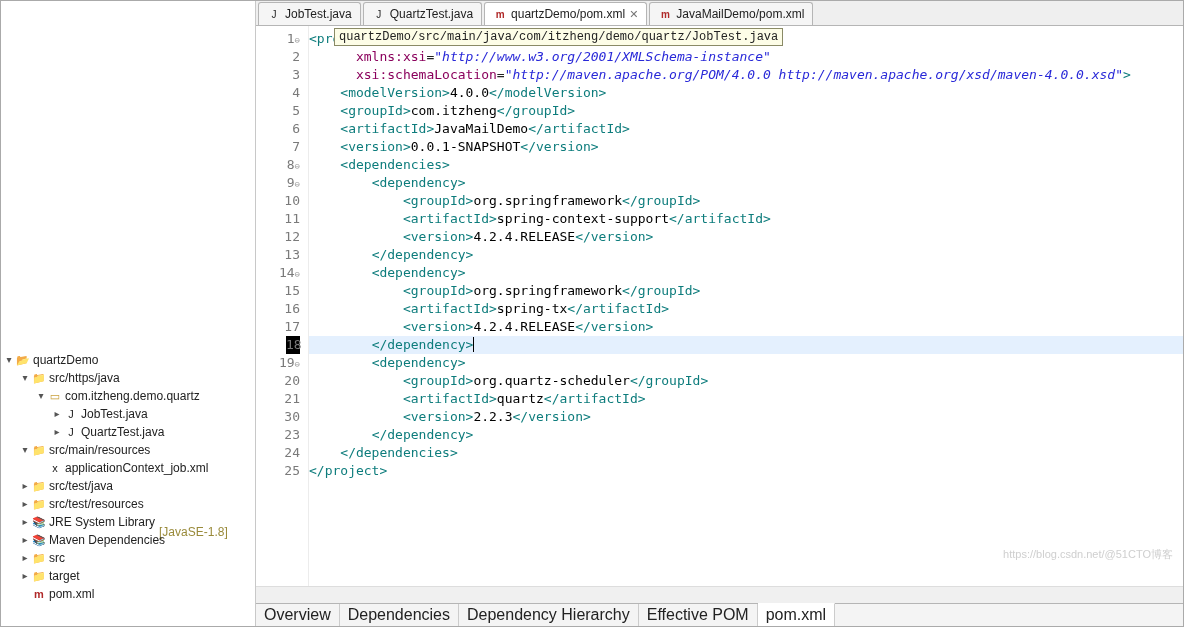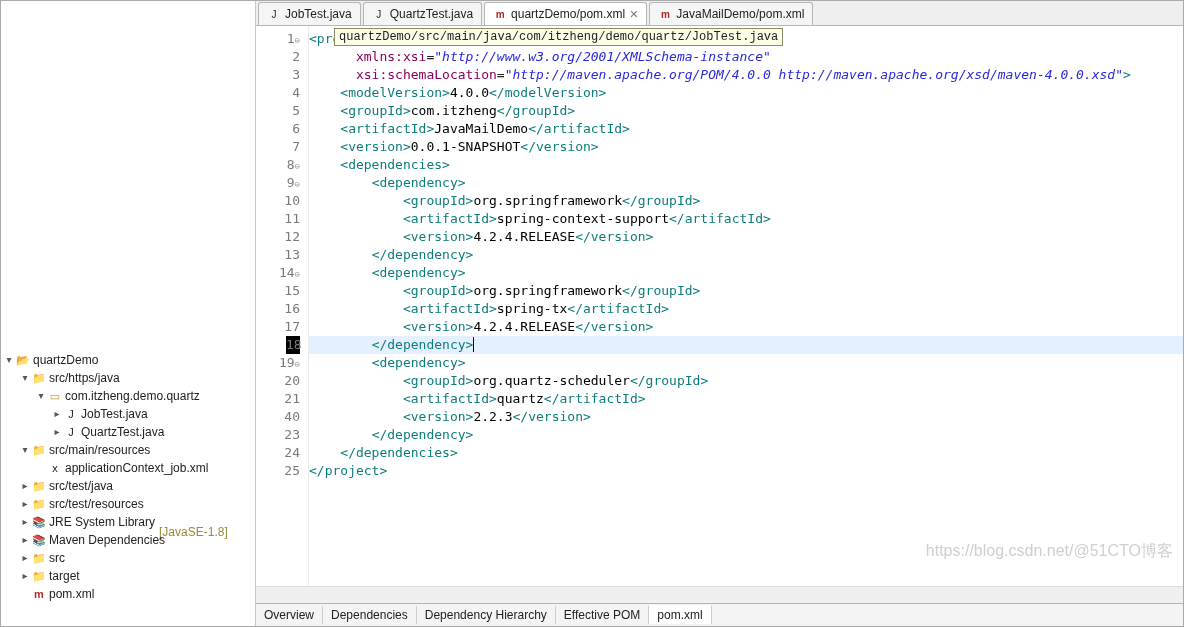--- a/index.html
+++ b/index.html
@@ -32,27 +32,27 @@
   .code .line.hl{background:#e4f0fe;}
   .tag{color:#0d7c7c;}       
   .attr{color:#8a005c;font-weight:normal;}      
   .str{color:#2828d8;font-style:italic;}      
   .text{color:#000;font-weight:normal;}
   .punct{color:#0d7c7c;}
   .cursor{border-right:1px solid #000;}
   
   .tooltip{position:absolute;left:78px;top:2px;background:#fdfde7;border:1px solid #8a8a66;padding:1px 4px;font-size:12px;font-family:Liberation Mono, monospace;color:#222;}
   
-  .pom-tabs{display:flex;height:22px;border-top:1px solid #b5b5b5;background:#f4f4f4;font-size:12px;align-items:center;}
+  .pom-tabs{display:flex;height:22px;border-top:1px solid #b5b5b5;background:#f4f4f4;font-size:16px;}
   .pom-tab{padding:2px 8px;border-right:1px solid #ccc;display:flex;align-items:center;}
   .pom-tab.active{background:#fff;border-top:1px solid #fff;margin-top:-1px;}
   .hscroll{height:16px;background:#f0f0f0;border-top:1px solid #ddd;} 
   .ic-mvn{color:#b02a2a;font-weight:bold;}
   .ic-pkg{color:#caa23e;}
-  .watermark{position:absolute;right:10px;bottom:24px;color:#cfcfcf;font-size:16px;}
+  .watermark{position:absolute;right:10px;bottom:24px;color:#cfcfcf;font-size:11px;}
 </style>
 </head>
 <body>
 
 <div class="workbench">
 
   <div class="explorer">
     <div class="tree" id="tree">
         <div class="row i0">
           <span class="twist">▾</span>
@@ -166,21 +166,21 @@
           <div class="ln">12</div>
           <div class="ln">13</div>
           <div class="ln">14<span style="font-size:9px;color:#999;">⊖</span></div>
           <div class="ln">15</div>
           <div class="ln">16</div>
           <div class="ln">17</div>
           <div class="ln hl">18</div>
           <div class="ln">19<span style="font-size:9px;color:#999;">⊖</span></div>
           <div class="ln">20</div>
           <div class="ln">21</div>
-          <div class="ln">40</div>
+          <div class="ln">30</div>
           <div class="ln">23</div>
           <div class="ln">24</div>
           <div class="ln">25</div>
         </div>
       <div class="code" id="code"><div class="line"><span class="punct">&lt;</span><span class="tag">proj</span></div><div class="line">      <span class="attr">xmlns:xsi</span>=<span class="str">"http://www.w3.org/2001/XMLSchema-instance"</span></div><div class="line">      <span class="attr">xsi:schemaLocation</span>=<span class="str">"http://maven.apache.org/POM/4.0.0 http://maven.apache.org/xsd/maven-4.0.0.xsd"</span><span class="punct">&gt;</span></div><div class="line">    <span class="punct">&lt;</span><span class="tag">modelVersion</span><span class="punct">&gt;</span><span class="text">4.0.0</span><span class="punct">&lt;/</span><span class="tag">modelVersion</span><span class="punct">&gt;</span></div><div class="line">    <span class="punct">&lt;</span><span class="tag">groupId</span><span class="punct">&gt;</span><span class="text">com.itzheng</span><span class="punct">&lt;/</span><span class="tag">groupId</span><span class="punct">&gt;</span></div><div class="line">    <span class="punct">&lt;</span><span class="tag">artifactId</span><span class="punct">&gt;</span><span class="text">JavaMailDemo</span><span class="punct">&lt;/</span><span class="tag">artifactId</span><span class="punct">&gt;</span></div><div class="line">    <span class="punct">&lt;</span><span class="tag">version</span><span class="punct">&gt;</span><span class="text">0.0.1-SNAPSHOT</span><span class="punct">&lt;/</span><span class="tag">version</span><span class="punct">&gt;</span></div><div class="line">    <span class="punct">&lt;</span><span class="tag">dependencies</span><span class="punct">&gt;</span></div><div class="line">        <span class="punct">&lt;</span><span class="tag">dependency</span><span class="punct">&gt;</span></div><div class="line">            <span class="punct">&lt;</span><span class="tag">groupId</span><span class="punct">&gt;</span><span class="text">org.springframework</span><span class="punct">&lt;/</span><span class="tag">groupId</span><span class="punct">&gt;</span></div><div class="line">            <span class="punct">&lt;</span><span class="tag">artifactId</span><span class="punct">&gt;</span><span class="text">spring-context-support</span><span class="punct">&lt;/</span><span class="tag">artifactId</span><span class="punct">&gt;</span></div><div class="line">            <span class="punct">&lt;</span><span class="tag">version</span><span class="punct">&gt;</span><span class="text">4.2.4.RELEASE</span><span class="punct">&lt;/</span><span class="tag">version</span><span class="punct">&gt;</span></div><div class="line">        <span class="punct">&lt;/</span><span class="tag">dependency</span><span class="punct">&gt;</span></div><div class="line">        <span class="punct">&lt;</span><span class="tag">dependency</span><span class="punct">&gt;</span></div><div class="line">            <span class="punct">&lt;</span><span class="tag">groupId</span><span class="punct">&gt;</span><span class="text">org.springframework</span><span class="punct">&lt;/</span><span class="tag">groupId</span><span class="punct">&gt;</span></div><div class="line">            <span class="punct">&lt;</span><span class="tag">artifactId</span><span class="punct">&gt;</span><span class="text">spring-tx</span><span class="punct">&lt;/</span><span class="tag">artifactId</span><span class="punct">&gt;</span></div><div class="line">            <span class="punct">&lt;</span><span class="tag">version</span><span class="punct">&gt;</span><span class="text">4.2.4.RELEASE</span><span class="punct">&lt;/</span><span class="tag">version</span><span class="punct">&gt;</span></div><div class="line hl">        <span class="punct">&lt;/</span><span class="tag">dependency</span><span class="punct cursor">&gt;</span></div><div class="line">        <span class="punct">&lt;</span><span class="tag">dependency</span><span class="punct">&gt;</span></div><div class="line">            <span class="punct">&lt;</span><span class="tag">groupId</span><span class="punct">&gt;</span><span class="text">org.quartz-scheduler</span><span class="punct">&lt;/</span><span class="tag">groupId</span><span class="punct">&gt;</span></div><div class="line">            <span class="punct">&lt;</span><span class="tag">artifactId</span><span class="punct">&gt;</span><span class="text">quartz</span><span class="punct">&lt;/</span><span class="tag">artifactId</span><span class="punct">&gt;</span></div><div class="line">            <span class="punct">&lt;</span><span class="tag">version</span><span class="punct">&gt;</span><span class="text">2.2.3</span><span class="punct">&lt;/</span><span class="tag">version</span><span class="punct">&gt;</span></div><div class="line">        <span class="punct">&lt;/</span><span class="tag">dependency</span><span class="punct">&gt;</span></div><div class="line">    <span class="punct">&lt;/</span><span class="tag">dependencies</span><span class="punct">&gt;</span></div><div class="line"><span class="punct">&lt;/</span><span class="tag">project</span><span class="punct">&gt;</span></div></div>
       <div class="tooltip">quartzDemo/src/main/java/com/itzheng/demo/quartz/JobTest.java</div>
       <div class="watermark">https://blog.csdn.net/@51CTO博客</div>
     </div>
 
     <div class="hscroll"></div>

